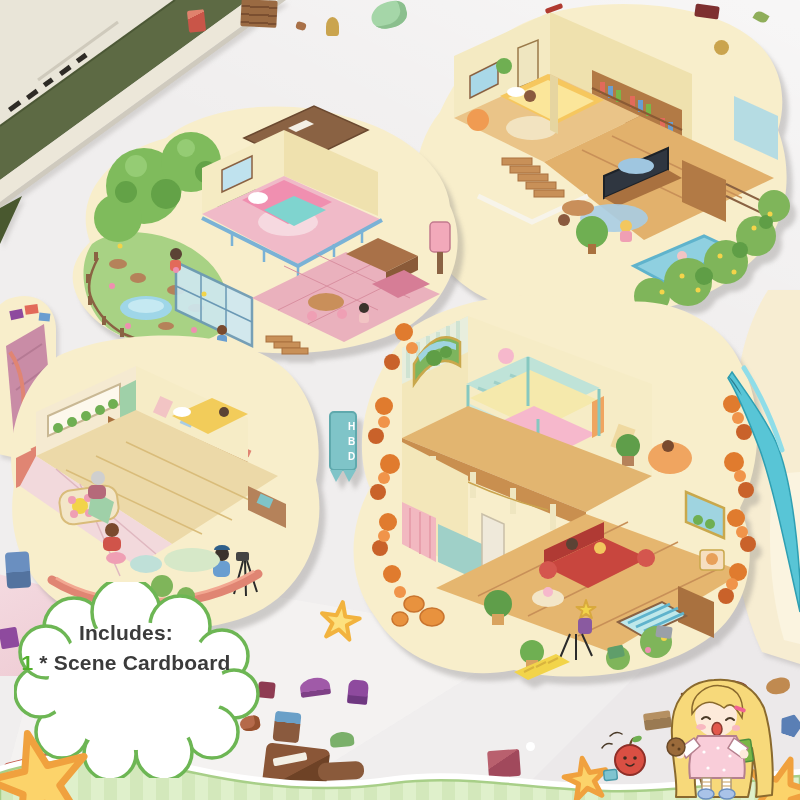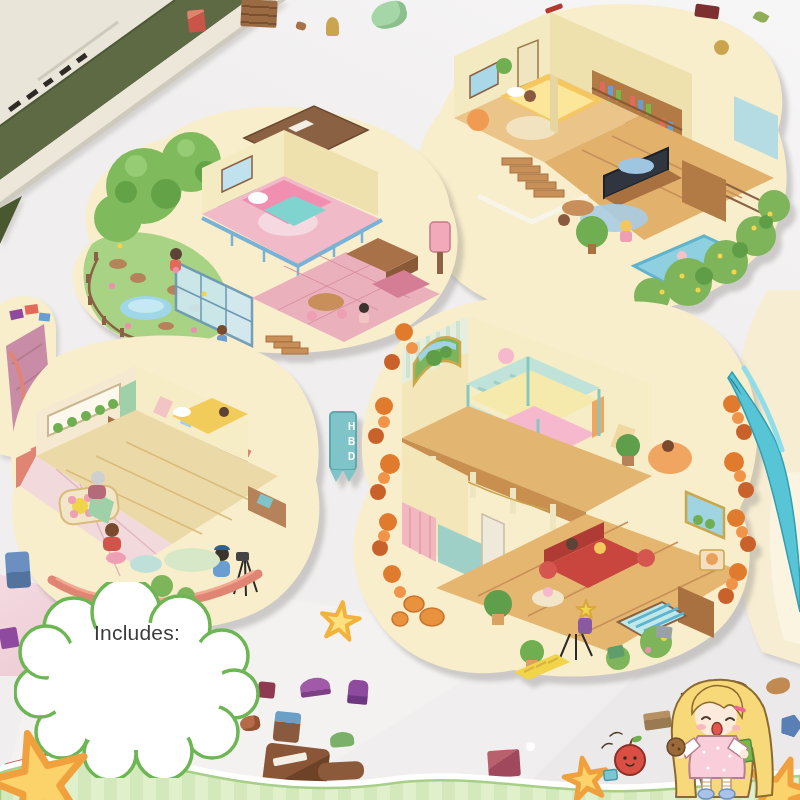--- a/index.html
+++ b/index.html
@@ -2,22 +2,22 @@
 <html><head>
 <meta charset="utf-8">
 <style>
   html,body{margin:0;padding:0;background:#ddd;}
   .stage{position:relative;width:800px;height:800px;background:#f0eeee;overflow:hidden;
          font-family:"Liberation Sans",sans-serif;}
   .abs{position:absolute;}
   .scene{filter:drop-shadow(6px 8px 2px rgba(128,124,122,.33));}
   .flat{filter:drop-shadow(3px 4px 2px rgba(130,126,124,.26));}
   .mini{position:absolute;}
-  .bubble-text{position:absolute;left:30px;top:618px;width:214px;text-align:center;
-               font-weight:normal;font-size:21px;line-height:30px;color:#3b3b3b;letter-spacing:.2px;}
+  .bubble-text{position:absolute;left:19px;top:618px;width:214px;text-align:center;
+               font-weight:bold;font-size:21px;line-height:30px;color:#3b3b3b;letter-spacing:.2px;}
   .bubble-text .qty{color:#53b02c;}
   .hbd{position:absolute;left:341px;top:421px;width:16px;color:#fff;font-size:10px;font-weight:bold;
        writing-mode:vertical-rl;text-orientation:upright;letter-spacing:4px;}
   .shade1{position:absolute;left:0;top:0;width:800px;height:800px;pointer-events:none;
           background:linear-gradient(205deg,rgba(255,255,255,.5),rgba(255,255,255,0) 35%);}
   .shade2{position:absolute;left:0;top:0;width:800px;height:800px;pointer-events:none;opacity:.65;
           background:#f6f5f3;clip-path:polygon(8% 70%,66% 80%,34% 100%,0 100%);}
   .shade3{position:absolute;left:0;top:0;width:800px;height:800px;pointer-events:none;opacity:.7;
           background:#e9e7e8;clip-path:polygon(100% 64%,100% 100%,64% 100%);}
 </style>
@@ -518,20 +518,21 @@
       <circle cx="150" cy="170" r="28"></circle>
         <circle cx="96" cy="172" r="26"></circle>
         <circle cx="48" cy="150" r="26"></circle>
       <circle cx="26" cy="110" r="25"></circle>
         <circle cx="32" cy="70" r="26"></circle>
     </g>
     <ellipse cx="122" cy="104" rx="88" ry="64" fill="#ffffff"></ellipse>
   </svg>
   <div class="bubble-text">
     <div>Includes:</div>
+    <div><span class="qty">1</span> <span>* Scene Cardboard</span></div>
   </div>
 
   <div class="hbd">HBD</div>
 
   <svg class="abs" style="left:-12px;top:724px" width="130" height="130" viewBox="0 0 130 130">
     <use href="#starpoly" fill="#fcd36a" stroke="#f0a13e" stroke-width="7" transform="translate(52,60) rotate(-14) scale(52)"></use>
   </svg>
   <svg class="abs" style="left:316px;top:596px" width="48" height="48" viewBox="0 0 48 48">
     <use href="#starpoly" fill="#fde17e" stroke="#f2b33e" stroke-width="4" transform="translate(24,26) rotate(8) scale(20)"></use>
   </svg>

